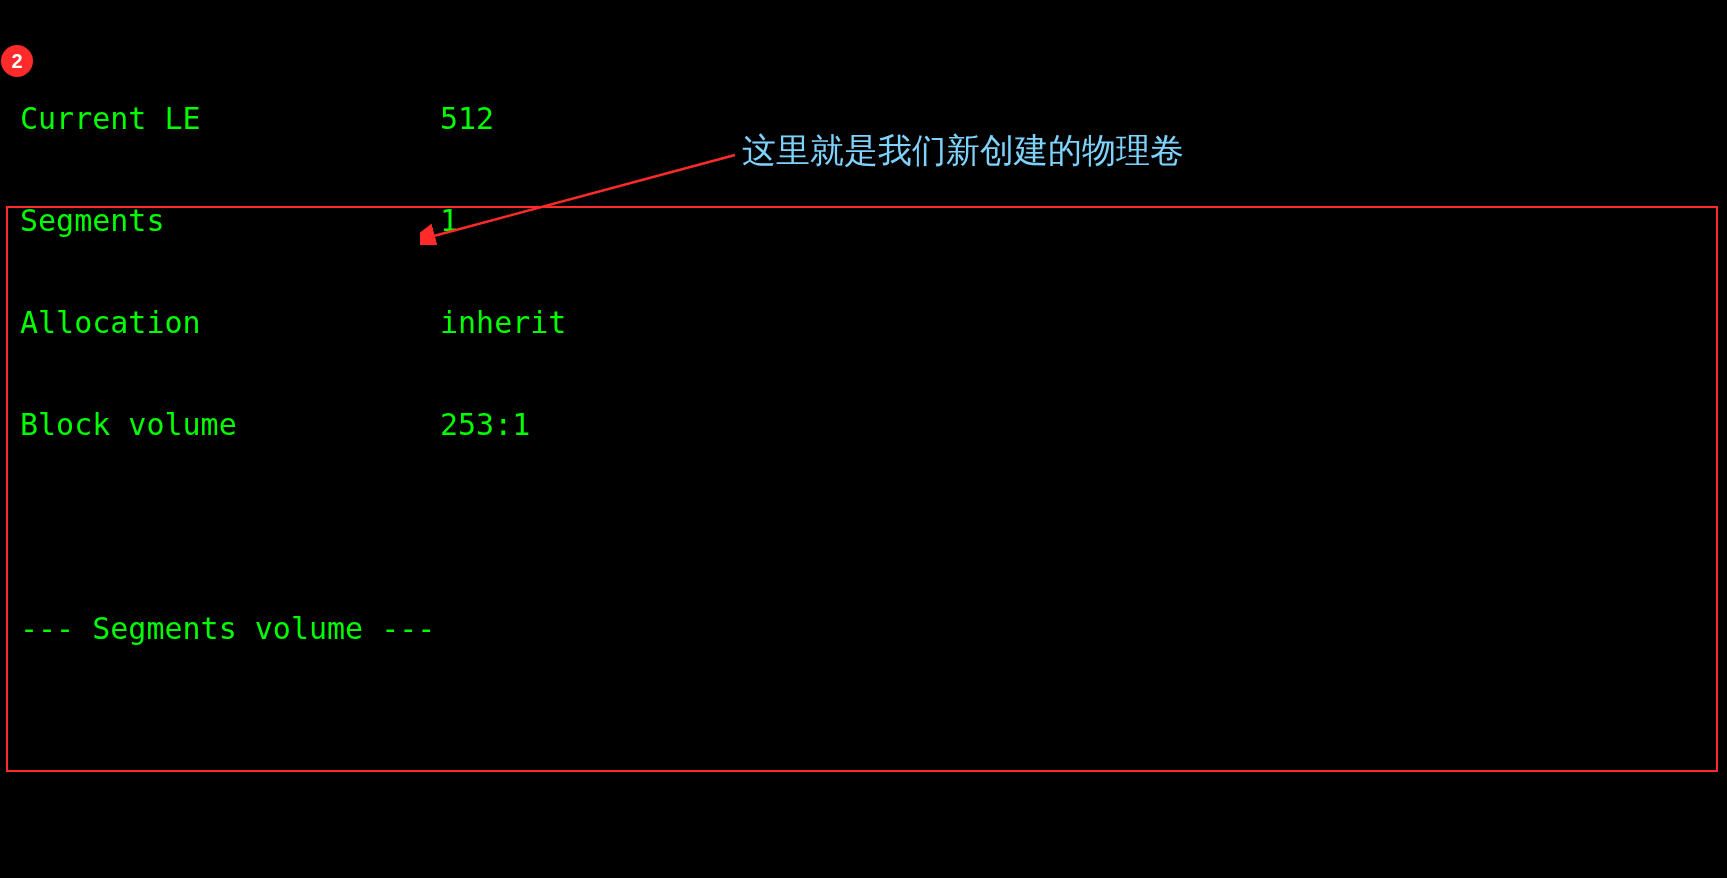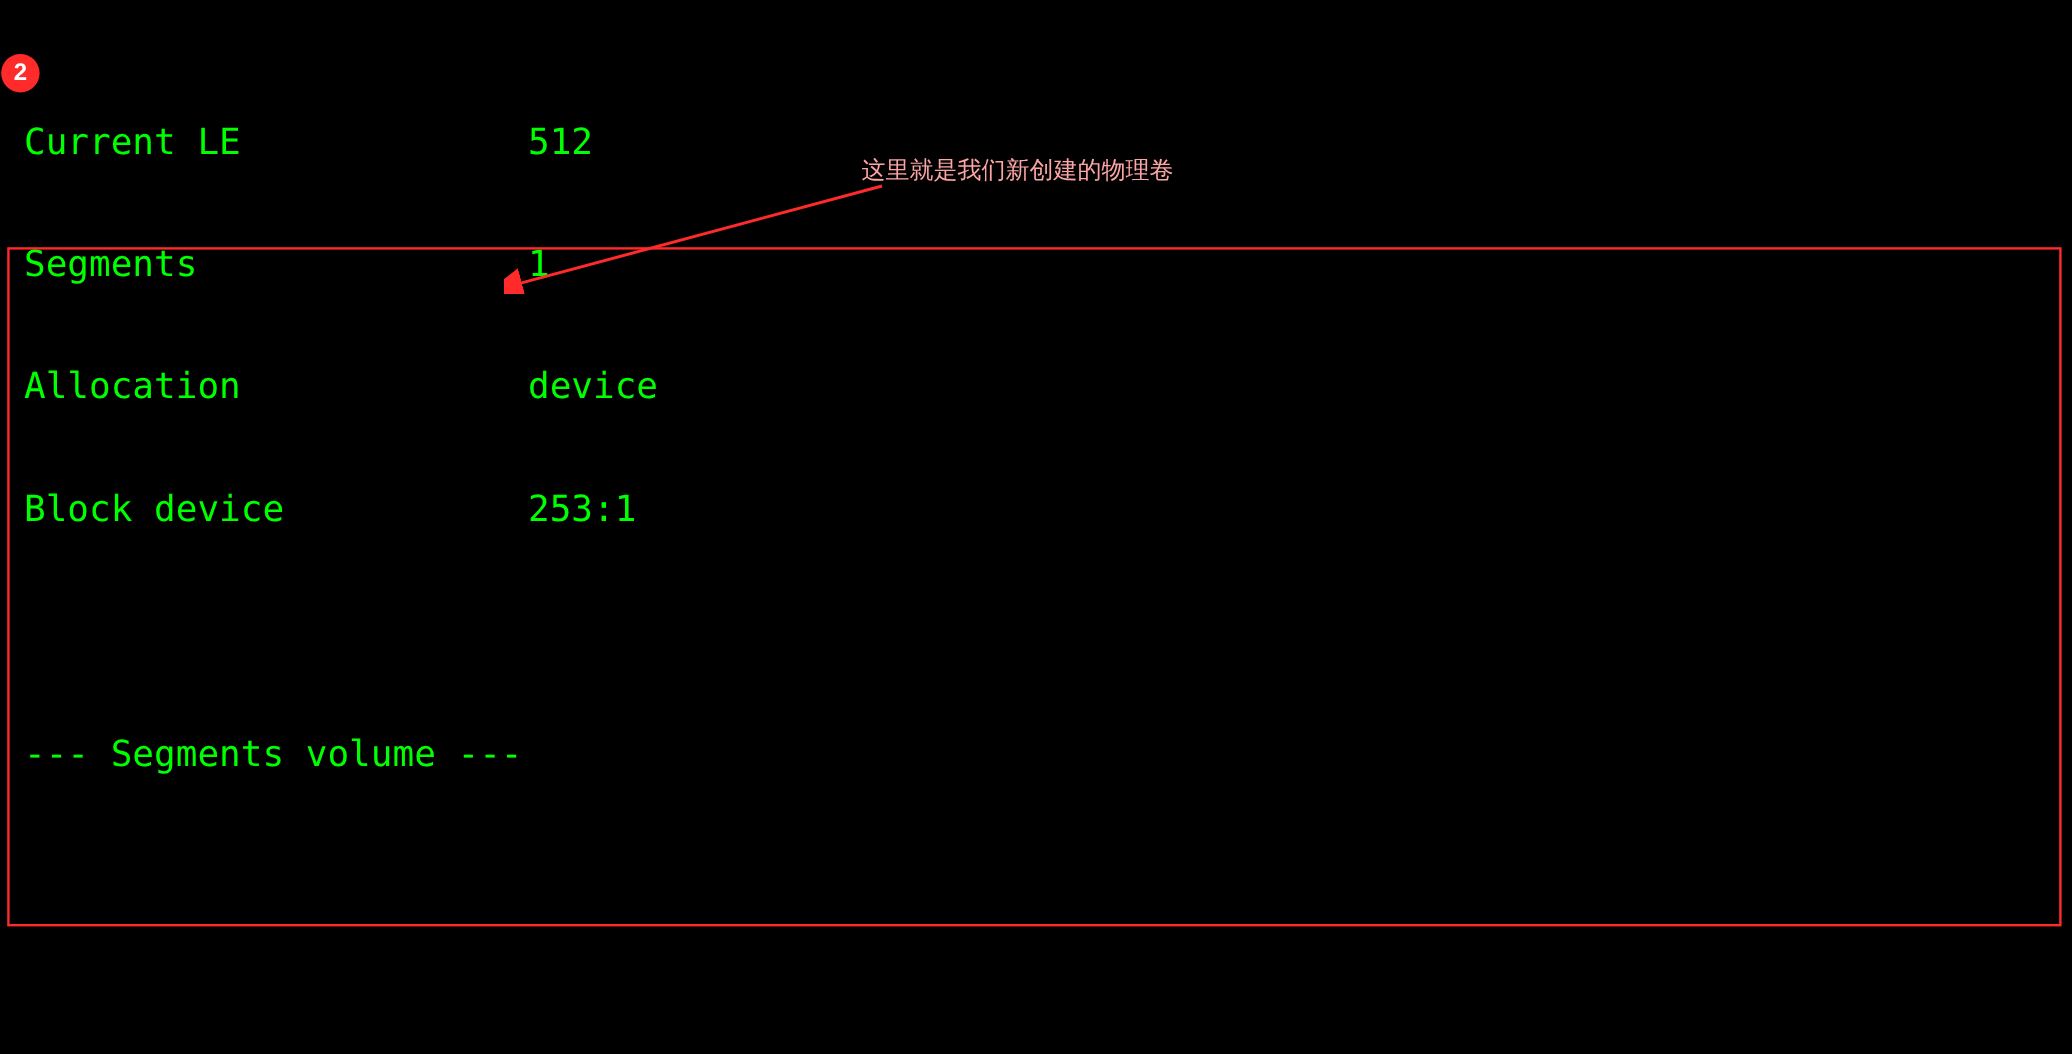--- a/index.html
+++ b/index.html
@@ -49,45 +49,45 @@
     border: 2px solid #ff2a2a;
     left: 6px;
     top: 206px;
     width: 1708px;
     height: 562px;
     pointer-events: none;
   }
   .annotation {
     position: absolute;
     top: 128px;
-    left: 718px;
-    color: #fca5a5;
+    left: 742px;
+    color: #7dd3fc;
     font-family: "PingFang SC", "Microsoft YaHei", sans-serif;
-    font-size: 20px;
+    font-size: 34px;
   }
   .arrow-svg {
     position: absolute;
     top: 145px;
     left: 420px;
     width: 320px;
     height: 100px;
     pointer-events: none;
   }
 </style>
 </head>
 <body>
 
 <div class="badge">2</div>
 
 <div class="terminal">
   
   <span class="row"><span class="label">Current LE</span><span>512</span></span>
   <span class="row"><span class="label">Segments</span><span>1</span></span>
-  <span class="row"><span class="label">Allocation</span><span>device</span></span>
-  <span class="row"><span class="label">Block device</span><span>253:1</span></span>
+  <span class="row"><span class="label">Allocation</span><span>inherit</span></span>
+  <span class="row"><span class="label">Block volume</span><span>253:1</span></span>
   <span class="row"> </span>
   <span class="row">--- Segments volume ---</span>
   
   
   
   
   
   
   
   

